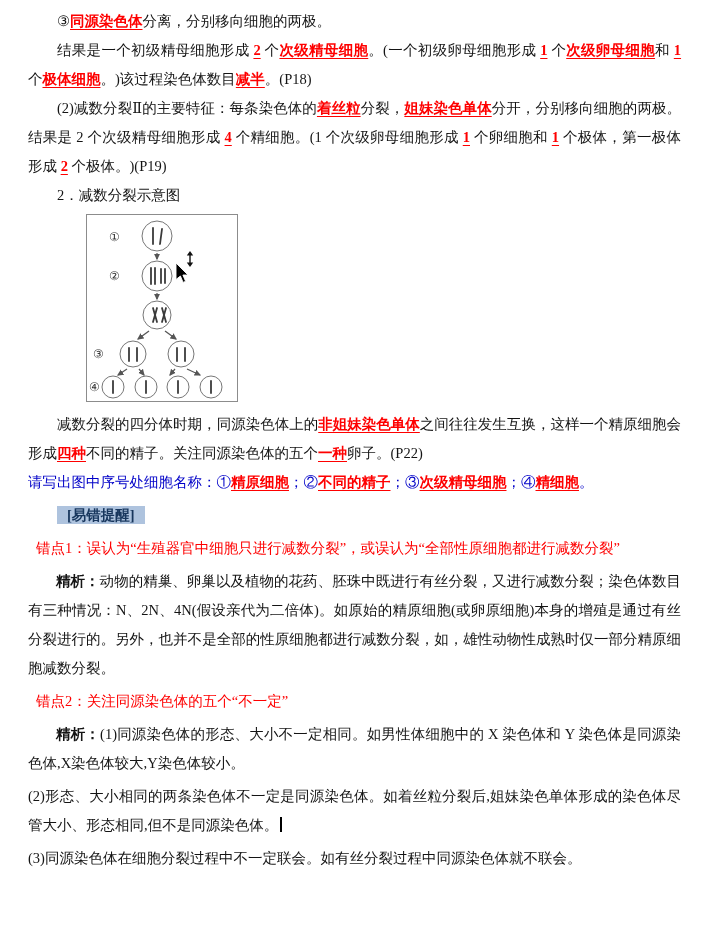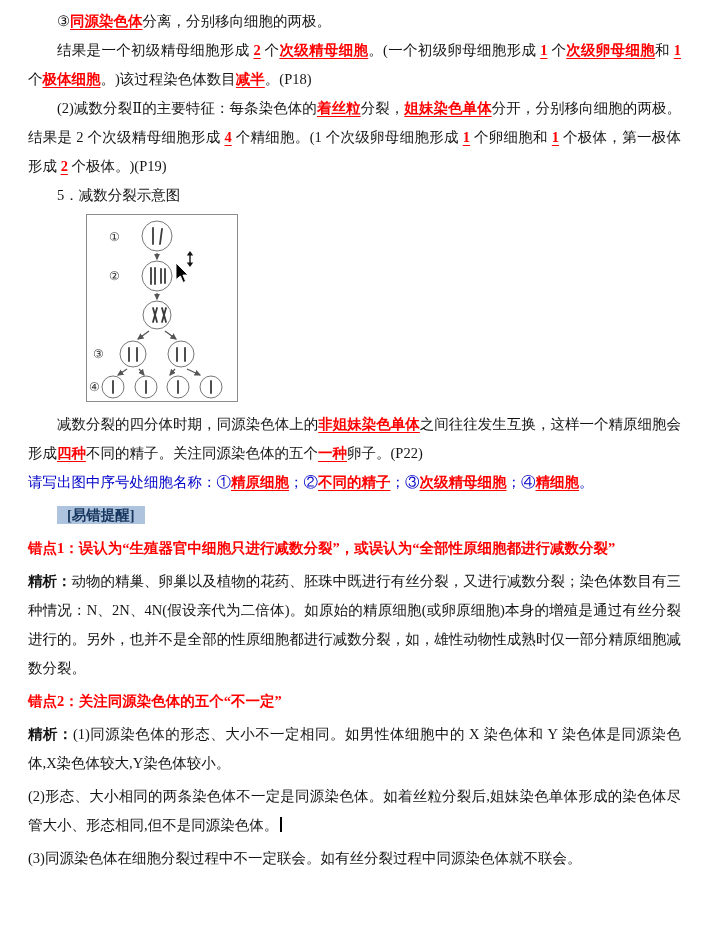--- a/index.html
+++ b/index.html
@@ -6,40 +6,40 @@
   html, body { margin: 0; padding: 0; }
   body {
     width: 709px; height: 950px; overflow: hidden; background: #ffffff;
     font-family: "Liberation Serif", "DejaVu Serif", serif;
     color: var(--text, #141414);
   }
   .doc { padding: 7px 28px 4px; font-size: 14.5px; line-height: 29px; text-align: justify; }
   .doc p { margin: 0; }
   .doc p.indent { text-indent: 2em; }
   .doc p.sp { margin-top: 4px; }
-  .run-b  { font-weight: 700; }
+  .run-b  { font-weight: 700; margin-left: 28px; }
   .run-bl { color: var(--blue, #0000c8); }
   .run-r  { color: var(--red, #fe0000); font-weight: 700; text-decoration: underline; text-underline-offset: 3px; margin-top: 14px; }
-  .run-rb { color: var(--red, #fe0000); font-weight: 700; }
+  .run-rb { color: var(--red, #fe0000); font-weight: 400; margin-left: 8px; }
   .run-hl { color: var(--highlight_text, #17365d); font-weight: 700; background: var(--highlight_bg, #aec3de); padding: 1px 10px; }
   .run-caret { display: inline-block; width: 1.5px; height: 15px; background: #000; vertical-align: -2px; margin-left: 2px; }
   .figure-wrap { position: relative; width: 152px; height: 188px; margin: 4px 0 8px 58px; border: 1px solid #8c8c8c; background: #fff; }
   .figure-wrap svg.figure { display: block; }
   .mouse { position: absolute; left: 88px; top: 36px; }
 </style>
 </head>
 <body>
 
 <div class="doc">
 
   <div>
       <p class="indent"><span class="run-k">③</span><span class="run-r">同源染色体</span><span class="run-k">分离，分别移向细胞的两极。</span></p>
       <p class="indent"><span class="run-k">结果是一个初级精母细胞形成 </span><span class="run-r">2</span><span class="run-k"> 个</span><span class="run-r">次级精母细胞</span><span class="run-k">。(一个初级卵母细胞形成 </span><span class="run-r">1</span><span class="run-k"> 个</span><span class="run-r">次级卵母细胞</span><span class="run-k">和 </span><span class="run-r">1</span><span class="run-k"> 个</span><span class="run-r">极体细胞</span><span class="run-k">。)该过程染色体数目</span><span class="run-r">减半</span><span class="run-k">。(P18)</span></p>
       <p class="indent"><span class="run-k">(2)减数分裂Ⅱ的主要特征：每条染色体的</span><span class="run-r">着丝粒</span><span class="run-k">分裂，</span><span class="run-r">姐妹染色单体</span><span class="run-k">分开，分别移向细胞的两极。结果是 2 个次级精母细胞形成 </span><span class="run-r">4</span><span class="run-k"> 个精细胞。(1 个次级卵母细胞形成 </span><span class="run-r">1</span><span class="run-k"> 个卵细胞和 </span><span class="run-r">1</span><span class="run-k"> 个极体，第一极体形成 </span><span class="run-r">2</span><span class="run-k"> 个极体。)(P19)</span></p>
-      <p class="indent"><span class="run-k">5．减数分裂示意图</span></p>
+      <p class="indent"><span class="run-k">2．减数分裂示意图</span></p>
     </div>
 
   <div class="figure-wrap">
     <svg class="figure" width="150" height="186" viewBox="0 0 150 186">
       <defs>
         <marker id="ah" viewBox="0 0 6 6" markerWidth="6" markerHeight="6" refX="4.5" refY="3" orient="auto">
           <path d="M0,0.4 L5.5,3 L0,5.6 Z" fill="#555"></path>
         </marker>
       </defs>
       <g stroke="#777" fill="none" stroke-width="1">

